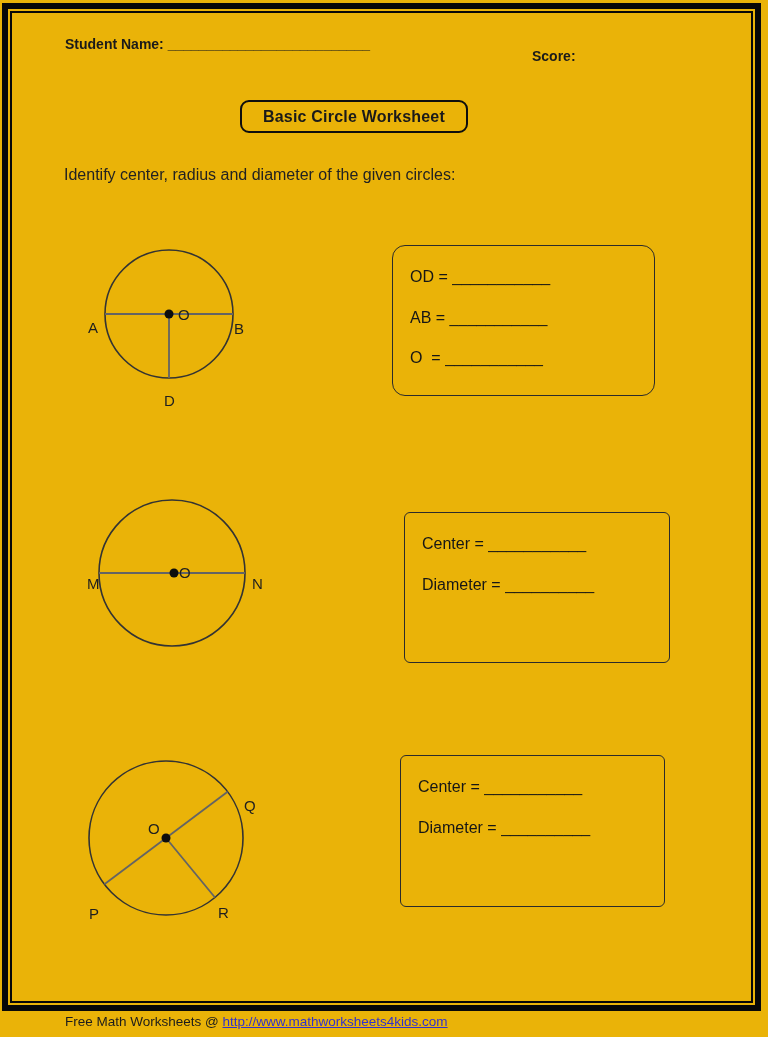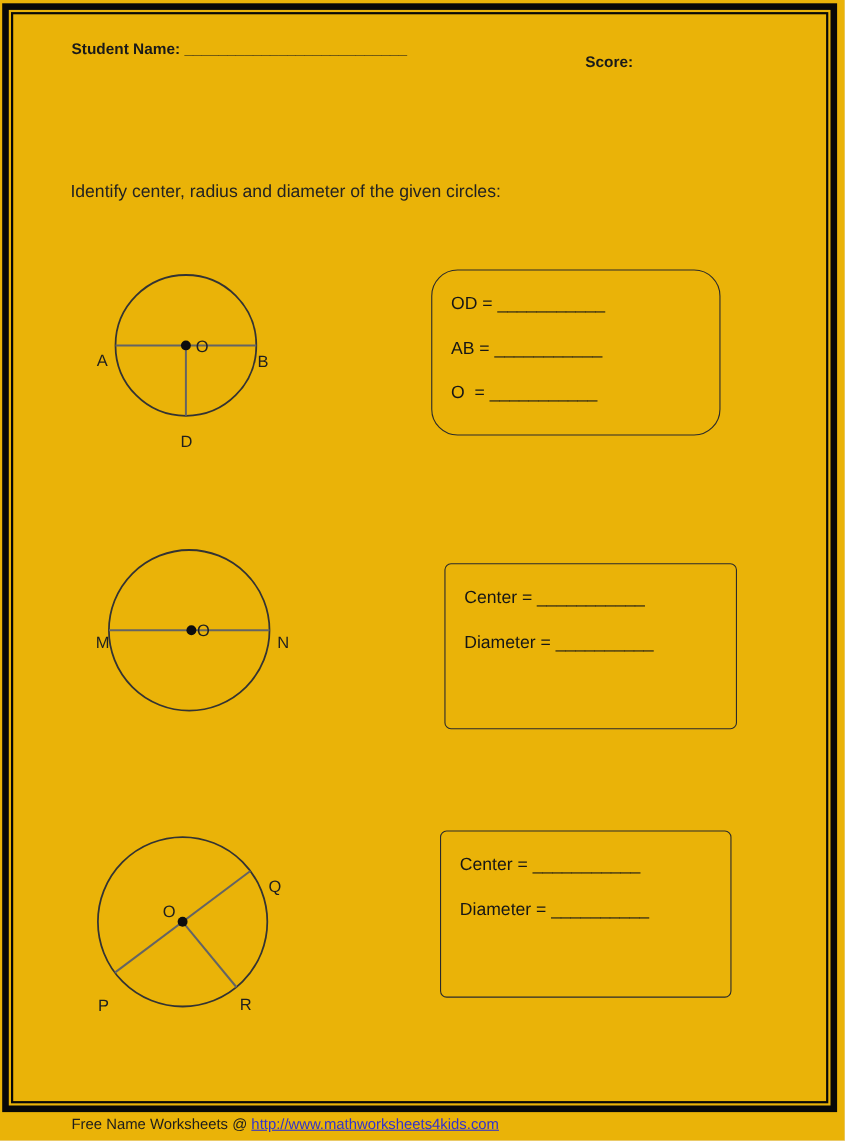--- a/index.html
+++ b/index.html
@@ -34,38 +34,41 @@
   .fig .dot{fill:#0d0d0d;stroke:none;}
   .fig text{font-family:"Liberation Sans",sans-serif;font-size:15px;fill:#1f1f1f;}
   .fig1{left:60px;top:233px;}
   .fig2{left:60px;top:495px;}
   .fig3{left:60px;top:758px;}
   .answer-box{
     box-sizing:border-box;border:1.7px solid #2b2b2b;border-radius:6px;
     padding:11px 10px 0 17px;font-size:16px;color:#161616;
   }
   .answer-box .ansline{height:40.5px;display:flex;align-items:center;white-space:pre;}
-  .box1{left:392px;top:245px;width:263px;height:151px;border-radius:24px;}
+  .box1{left:392px;top:245px;width:263px;height:151px;border-radius:13px;}
   .box2{left:404px;top:512px;width:266px;height:151px;}
   .box3{left:400px;top:755px;width:265px;height:152px;}
   .footer{left:65px;top:1014px;font-size:13.5px;color:#1c1c1c;white-space:pre;}
   .footer .link{color:#3232cc;text-decoration:underline;cursor:pointer;}
 </style>
 </head>
 <body>
 
 <div class="page">
 
   <div class="frame-outer">
     <div class="frame-inner"></div>
   </div>
 
   <div class="abs student-name"><span>Student Name: </span><span class="student-blank">__________________________</span></div>
   <div class="abs score">Score:</div>
 
+  <div class="abs title-box">
+    <span>Basic Circle Worksheet</span>
+  </div>
 
   <div class="abs instruction">Identify center, radius and diameter of the given circles:</div>
 
   <svg class="abs fig fig1" width="220" height="185" viewBox="0 0 220 185">
     <circle class="c" cx="109" cy="81" r="64"></circle>
     <line class="l" x1="45" y1="81" x2="173" y2="81"></line>
     <line class="l" x1="109" y1="81" x2="109" y2="145"></line>
     <circle class="dot" cx="109" cy="81" r="4.5"></circle>
     <text x="118" y="87">O</text>
     <text x="28" y="100">A</text>
@@ -102,15 +105,15 @@
     <text x="184" y="53">Q</text>
     <text x="29" y="161">P</text>
     <text x="158" y="160">R</text>
   </svg>
 
   <div class="abs answer-box box3">
     <div class="ansline">Center = ___________</div>
     <div class="ansline">Diameter = __________</div>
   </div>
 
-  <div class="abs footer"><span>Free Name Worksheets @ </span><span class="link">http://www.mathworksheets4kids.com</span></div>
+  <div class="abs footer"><span>Free Math Worksheets @ </span><span class="link">http://www.mathworksheets4kids.com</span></div>
 
 </div>
 
 </body></html>

